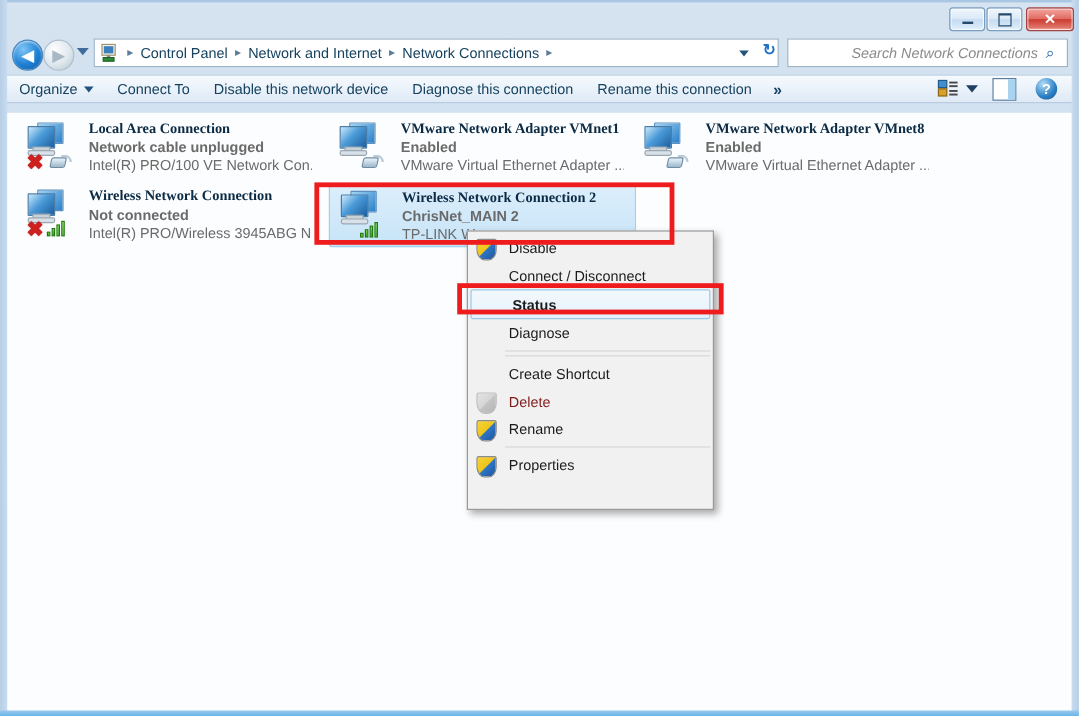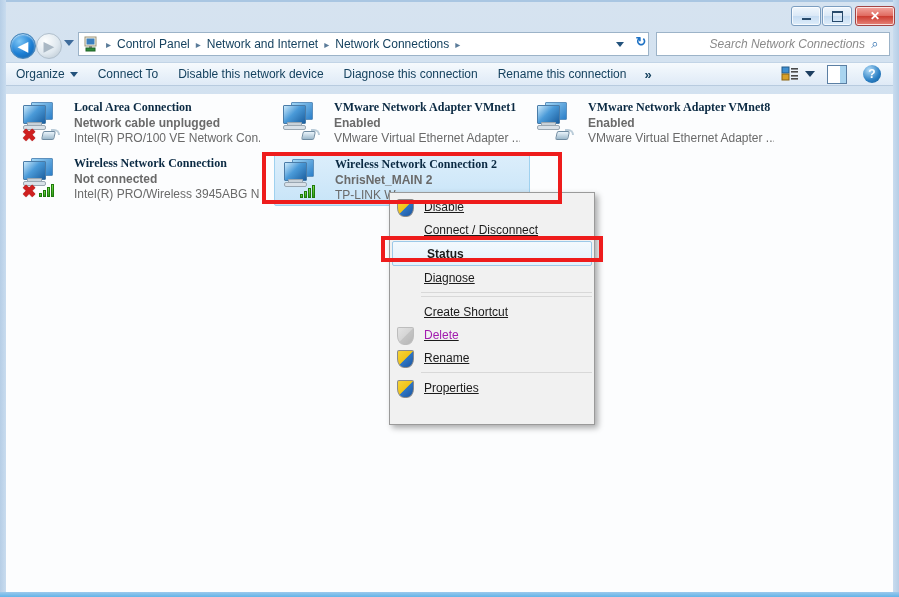--- a/index.html
+++ b/index.html
@@ -281,34 +281,33 @@
   }
   #ctx-gutter {
     position: absolute; left: 1px; top: 1px; bottom: 1px; width: 30px;
     background: #f1f1f1;
   }
   .ctx-item {
     position: relative; height: 23px;
     display: flex; align-items: center;
     font-size: 12px; color: #1b1b1b;
     cursor: default;
-    text-decoration: underline;
   }
   .ctx-item .ctx-ico {
     width: 30px; height: 23px; flex: 0 0 auto; position: relative;
   }
   .ctx-item .ctx-label { padding-left: 4px; white-space: nowrap; }
   .ctx-item.highlight {
     background: linear-gradient(to bottom,#f3f9fd,#e3f1fb);
     border: 1px solid #9cc9e8;
     margin: 0 2px;
     border-radius: 2px;
   }
   .ctx-item.highlight .ctx-label { font-weight: bold; }
-  .ctx-item.disabled .ctx-label { color: #a21caf; }
+  .ctx-item.disabled .ctx-label { color: #7f1d1d; }
   .ctx-sep {
     height: 1px; background: #d8d8d8; margin: 3px 2px 3px 31px;
   }
   .shield {
     position: absolute; left: 7px; top: 4px; width: 15px; height: 16px;
     background: linear-gradient(135deg,#f5d33a 0%,#f0c419 48%,#2f76c4 50%,#1b55a0 100%);
     border: 1px solid #8a8a8a;
     border-radius: 2px 2px 7px 7px / 2px 2px 9px 9px;
   }
   .shield.gray {

